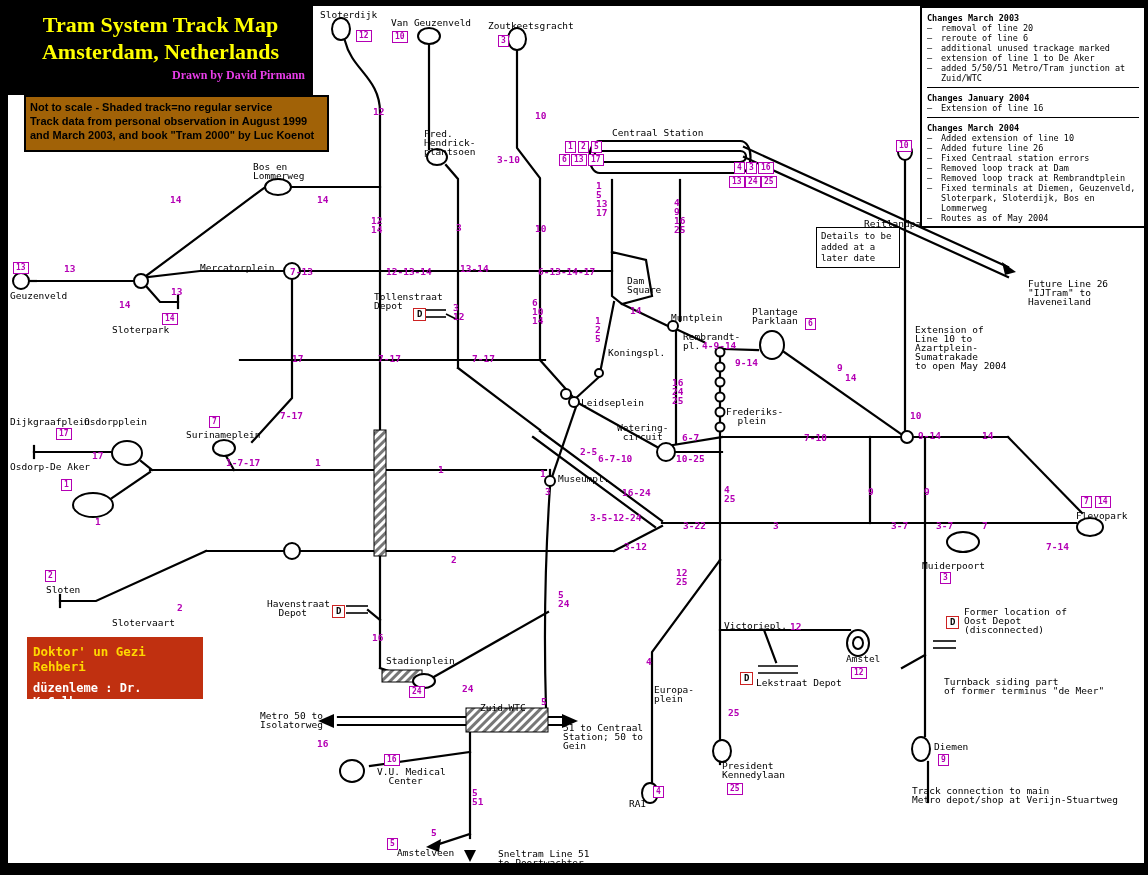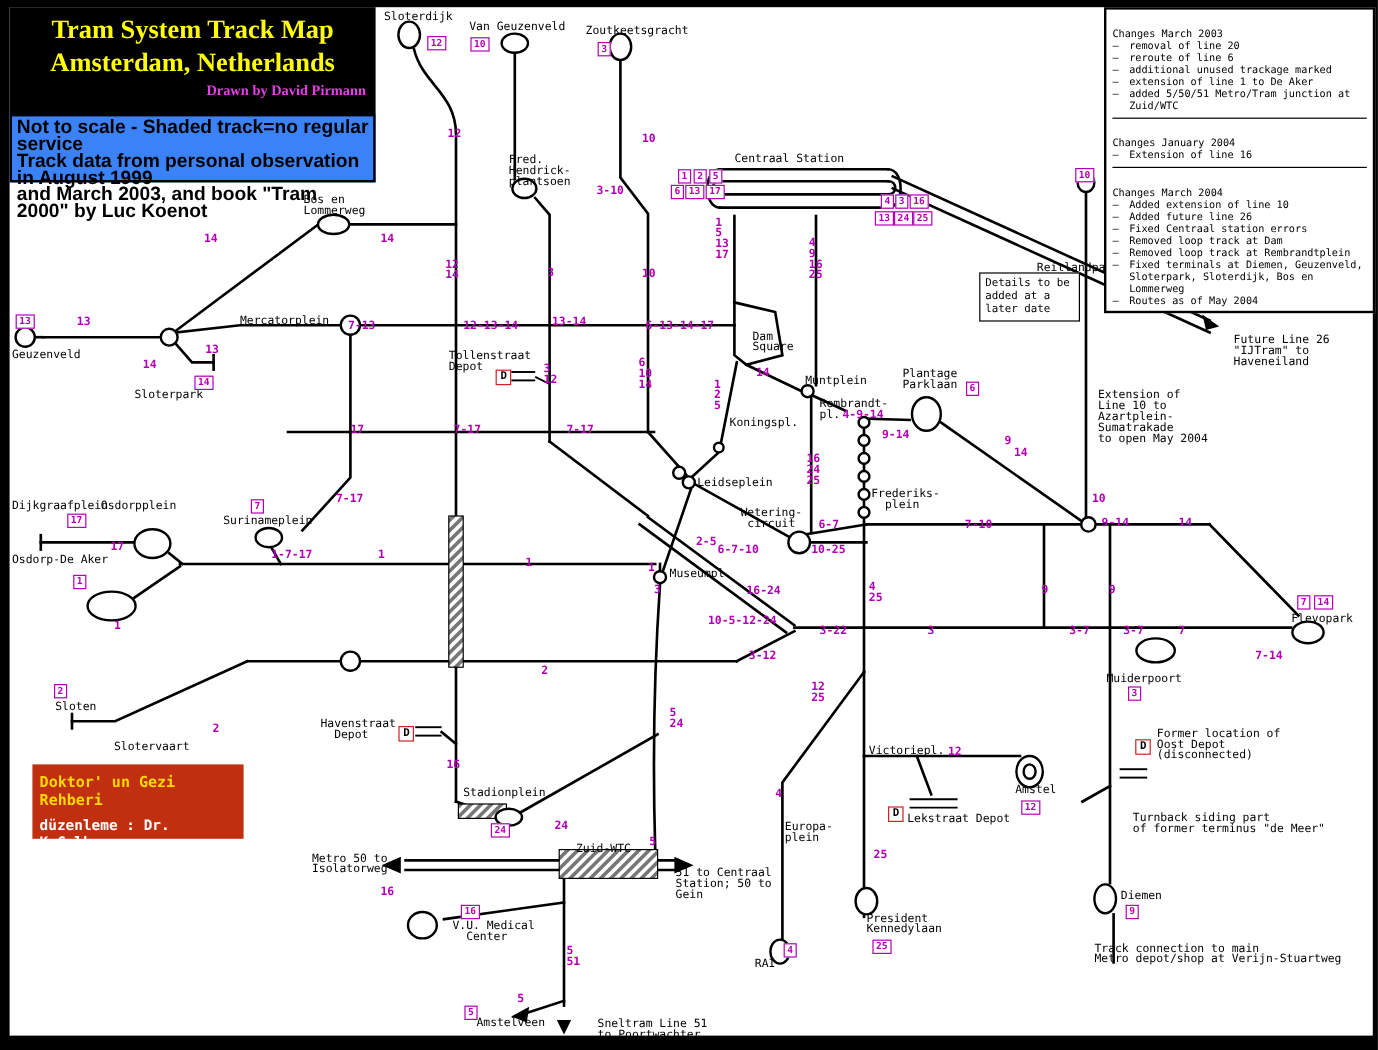--- a/index.html
+++ b/index.html
@@ -15,28 +15,28 @@
       background:#fff;padding:1px 2px;line-height:8px;}
   .dp{font:bold 9px "DejaVu Sans Mono",monospace;color:#000;border:1.5px solid #cc2222;
       background:#fff;padding:1px 3px;line-height:9px;}
 
   #title-box{position:absolute;left:8px;top:6px;width:305px;height:89px;background:#000;
       z-index:3;padding:5px 8px;box-sizing:border-box;}
   #title-box .t{font-family:"Liberation Serif",serif;font-weight:bold;font-size:22px;
       color:#ffff00;line-height:27px;text-align:center;}
   #title-box .credit{font-family:"Liberation Serif",serif;font-weight:bold;font-size:12px;
       color:#e83ee8;text-align:right;margin-top:3px;}
-  #note-box{position:absolute;left:8px;top:95px;width:305px;height:57px;background:#3b82f6;
+  #note-box{position:absolute;left:24px;top:95px;width:305px;height:57px;background:#a16207;
       border:2px solid #000;box-sizing:border-box;z-index:3;
-      font-family:"Liberation Sans",sans-serif;font-size:16px;font-weight:bold;
+      font-family:"Liberation Sans",sans-serif;font-size:11px;font-weight:bold;
       line-height:14px;padding:3px 4px;}
   #changes-box{position:absolute;left:920px;top:6px;width:226px;background:#fff;
       border:2px solid #000;box-sizing:border-box;z-index:3;
       font:8.5px "DejaVu Sans Mono",monospace;line-height:10px;padding:3px 5px;}
-  .chg-head{font-weight:normal;margin-top:13px;}
+  .chg-head{font-weight:bold;margin-top:2px;}
   .chg-section + .chg-section{border-top:1px solid #000;margin-top:4px;padding-top:3px;}
   .chg-item{padding-left:14px;position:relative;}
   .chg-item::before{content:"— ";position:absolute;left:0;}
   #promo-box{position:absolute;left:27px;top:637px;width:176px;height:62px;background:#c03010;
       z-index:3;padding:7px 6px;box-sizing:border-box;}
   .promo1{font:bold 12.5px "DejaVu Sans Mono",monospace;color:#ffd800;}
   .promo2{font:bold 12px "DejaVu Sans Mono",monospace;color:#fff;margin-top:7px;
       border-bottom:1px dashed #fff;padding-bottom:3px;display:inline-block;}
   #details-box{position:absolute;left:816px;top:227px;width:84px;background:#fff;
       border:1.5px solid #000;z-index:3;font:9px "DejaVu Sans Mono",monospace;
@@ -227,21 +227,21 @@
       <div class="ml st" style="left: 608px; top: 348px;">Koningspl.</div>
       <div class="ml st" style="left: 581px; top: 398px;">Leidseplein</div>
       <div class="ml st" style="left: 617px; top: 423px;">Wetering-
  circuit</div>
       <div class="ml st" style="left: 558px; top: 474px;">Museumpl.</div>
       <div class="ml st" style="left: 10px; top: 417px;">Dijkgraafplein</div>
       <div class="ml st" style="left: 84px; top: 417px;">Osdorpplein</div>
       <div class="ml st" style="left: 186px; top: 430px;">Surinameplein</div>
       <div class="ml st" style="left: 10px; top: 462px;">Osdorp-De Aker</div>
       <div class="ml st" style="left: 46px; top: 585px;">Sloten</div>
-      <div class="ml st" style="left: 95px; top: 618px;">Slotervaart</div>
+      <div class="ml st" style="left: 112px; top: 618px;">Slotervaart</div>
       <div class="ml st" style="left: 267px; top: 599px;">Havenstraat
   Depot</div>
       <div class="ml st" style="left: 386px; top: 656px;">Stadionplein</div>
       <div class="ml st" style="left: 260px; top: 711px;">Metro 50 to
 Isolatorweg</div>
       <div class="ml st" style="left: 480px; top: 703px;">Zuid-WTC</div>
       <div class="ml st" style="left: 563px; top: 723px;">51 to Centraal
 Station; 50 to
 Gein</div>
       <div class="ml st" style="left: 377px; top: 767px;">V.U. Medical
@@ -308,21 +308,21 @@
       <div class="ml ln" style="left: 451px; top: 555px;">2</div>
       <div class="ml ln" style="left: 372px; top: 633px;">16</div>
       <div class="ml ln" style="left: 462px; top: 684px;">24</div>
       <div class="ml ln" style="left: 317px; top: 739px;">16</div>
       <div class="ml ln" style="left: 541px; top: 697px;">5</div>
       <div class="ml ln" style="left: 472px; top: 788px;">5
 51</div>
       <div class="ml ln" style="left: 431px; top: 828px;">5</div>
       <div class="ml ln" style="left: 580px; top: 447px;">2-5</div>
       <div class="ml ln" style="left: 622px; top: 488px;">16-24</div>
-      <div class="ml ln" style="left: 590px; top: 513px;">10-5-12-24</div>
+      <div class="ml ln" style="left: 590px; top: 513px;">3-5-12-24</div>
       <div class="ml ln" style="left: 683px; top: 521px;">3-22</div>
       <div class="ml ln" style="left: 773px; top: 521px;">3</div>
       <div class="ml ln" style="left: 624px; top: 542px;">3-12</div>
       <div class="ml ln" style="left: 676px; top: 568px;">12
 25</div>
       <div class="ml ln" style="left: 558px; top: 590px;">5
 24</div>
       <div class="ml ln" style="left: 724px; top: 485px;">4
 25</div>
       <div class="ml ln" style="left: 676px; top: 454px;">10-25</div>

